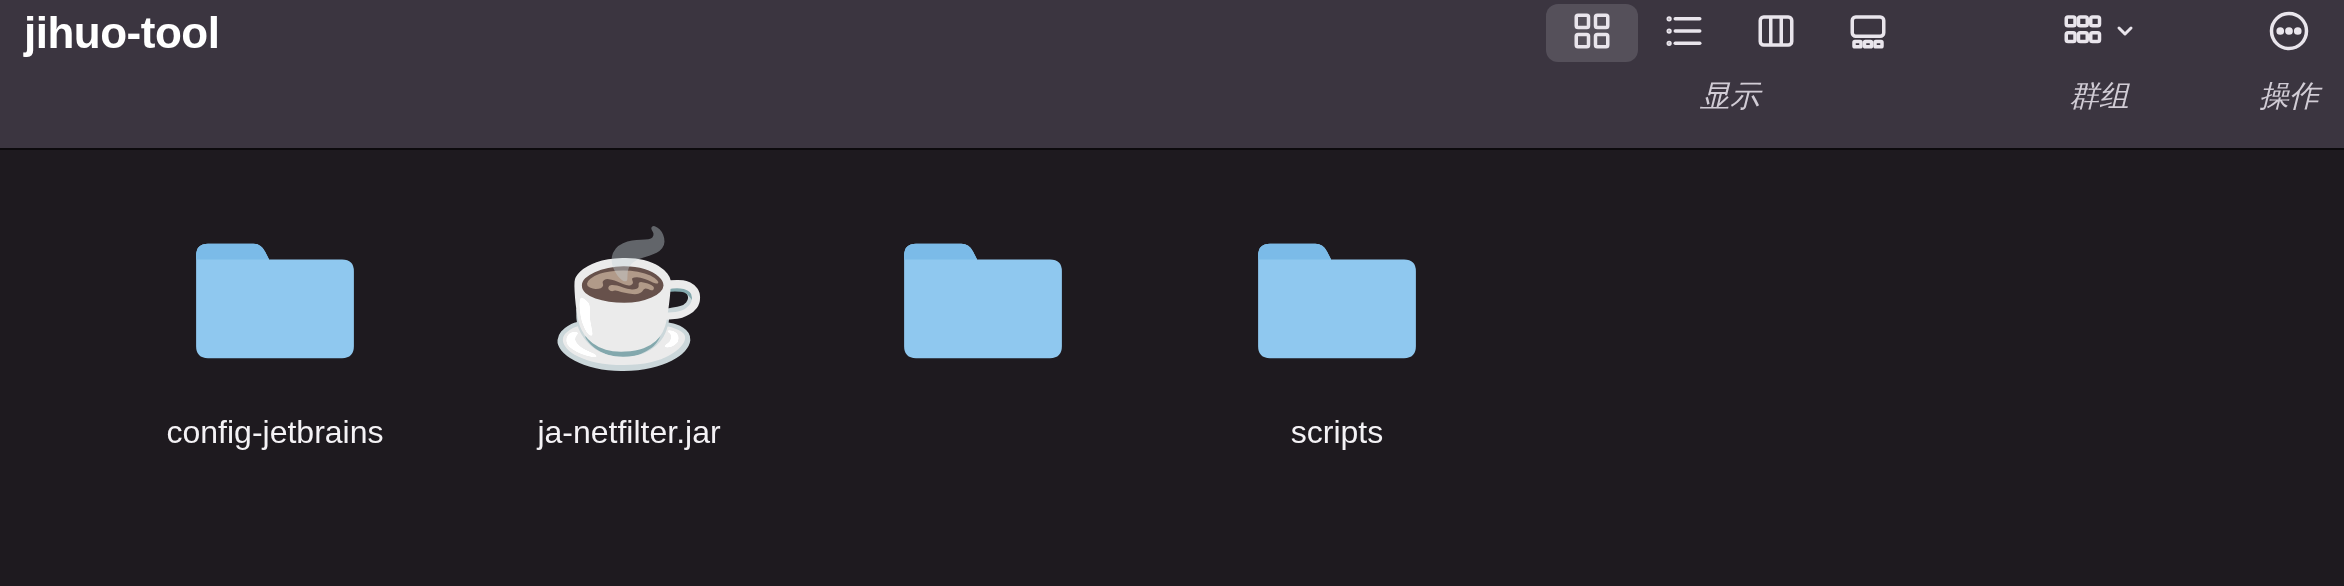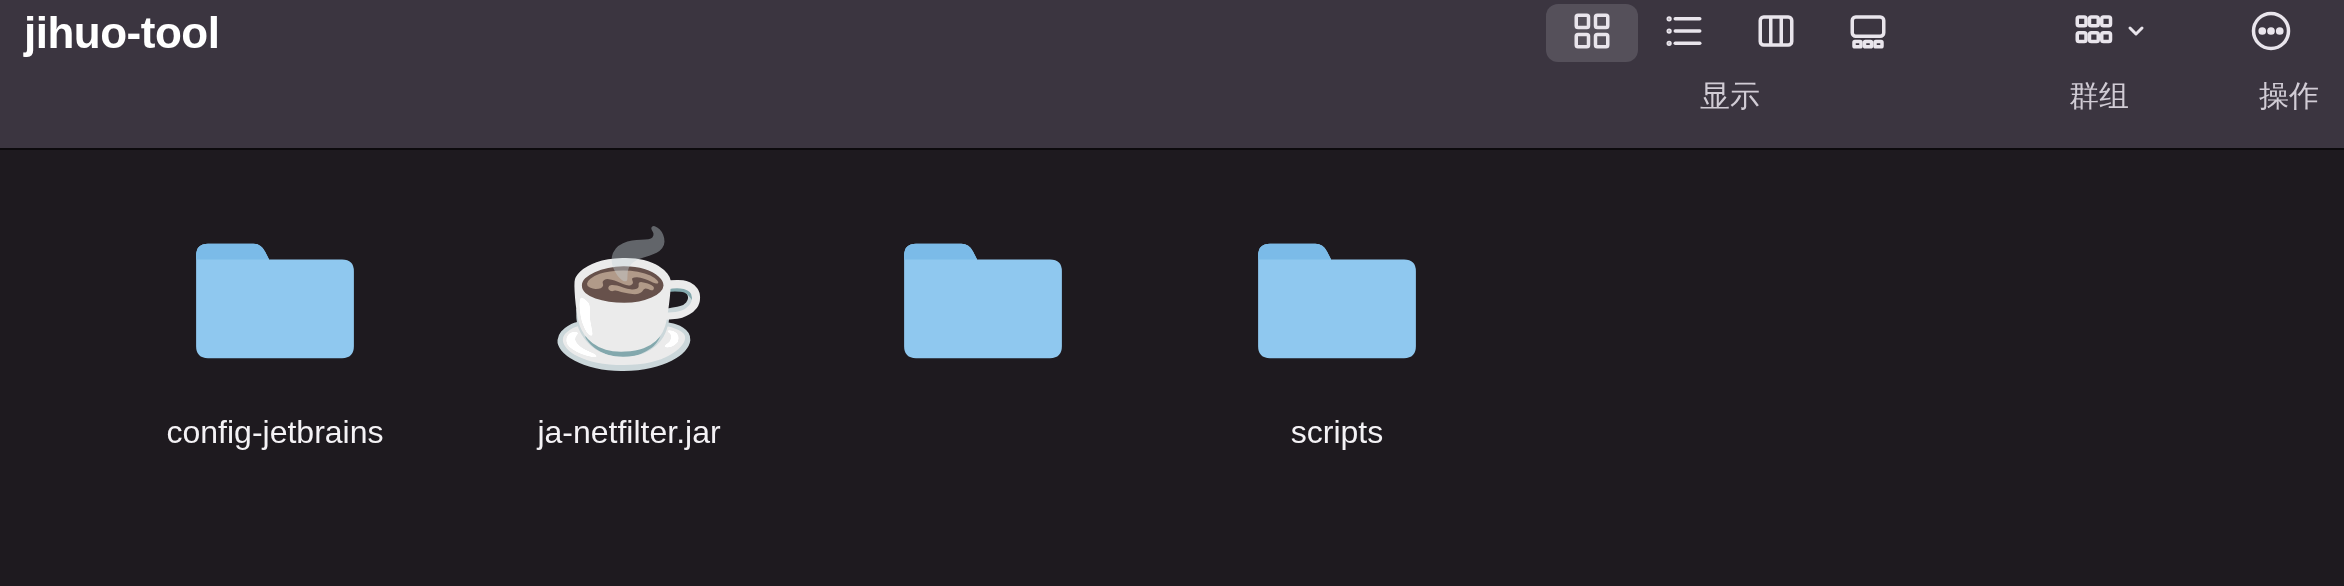--- a/index.html
+++ b/index.html
@@ -34,20 +34,21 @@
     letter-spacing: -0.5px;
   }
 
   .toolbar-right {
     position: absolute;
     right: 0;
     top: 0;
     height: 100%;
     display: flex;
     align-items: flex-start;
+    font-style: italic;
   }
 
   .view-group {
     display: flex;
     align-items: center;
     margin-top: 4px;
     gap: 0;
     position: relative;
   }
 
@@ -100,22 +101,22 @@
     position: absolute;
     top: 72px;
     left: 0;
     width: 100%;
     text-align: center;
     font-size: 30px;
     color: #d1ccd5;
     white-space: nowrap;
   }
 
-  .group-col { margin-left: 120px; width: 130px; justify-content: flex-end; }
-  .action-col { margin-left: 70px; width: 110px; justify-content: flex-start; }
+  .group-col { margin-left: 120px; width: 130px; justify-content: center; }
+  .action-col { margin-left: 70px; width: 110px; justify-content: center; }
 
   
   .content {
     height: calc(100% - 150px);
     background: #1e1a1f;
     padding-top: 74px;
     padding-left: 140px;
     display: flex;
     gap: 84px;
   }

